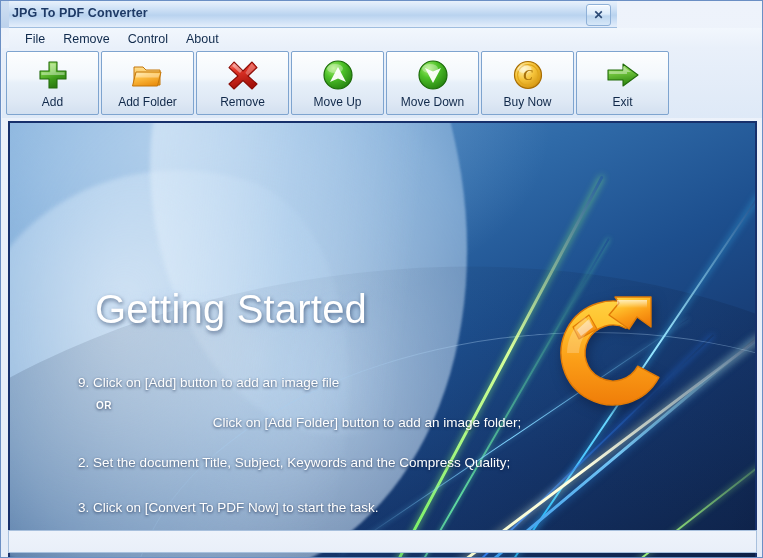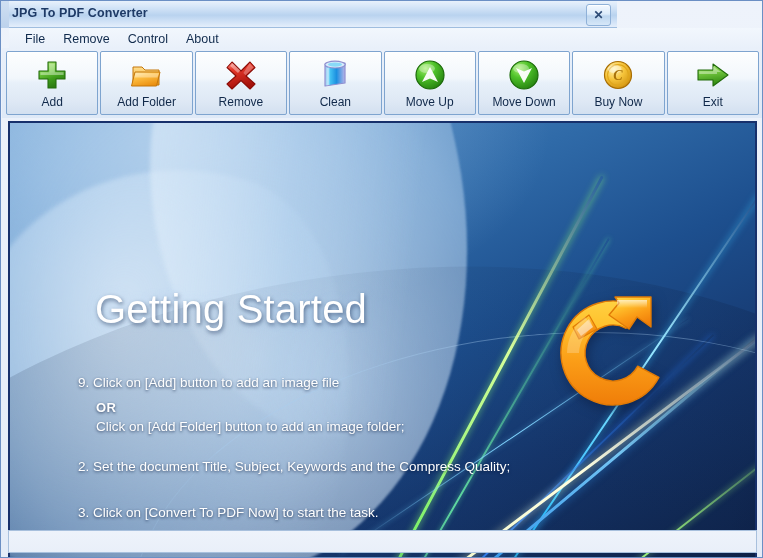--- a/index.html
+++ b/index.html
@@ -218,24 +218,24 @@
     z-index: 5;
     color: #ffffff;
     font-size: 13.5px;
     line-height: 1.45;
     text-shadow: 0 1px 3px rgba(8,24,58,.75);
   }
   .step { margin-bottom: 6px; white-space: nowrap; }
   .step-or {
     margin-left: 18px;
     font-weight: bold;
-    font-size: 13px;
+    font-size: 10px;
     letter-spacing: .4px;
   }
-  .step-sub { margin-left: 18px; }
+  .step-sub { margin-left: 18px; text-align: center; }
   .step-gap { height: 20px; }
 
   
   #refresh-arrow {
     position: absolute;
     left: 533px; top: 160px;
     width: 140px; height: 140px;
     z-index: 6;
     filter: drop-shadow(2px 4px 6px rgba(10,26,60,.55));
   }
@@ -329,39 +329,20 @@
           <g stroke="#8a0d07" stroke-width="1.1" stroke-linejoin="round" fill="url(#rx)">
             <path d="M8,3 L17,12 L26,3 L31,8.5 L22,17 L31,25 L26,30 L17,21.5 L8,30 L3,25 L12,17 L3,8.5 Z"></path>
           </g>
           <path d="M8.6,4.3 L16.2,11.6 L14,14 L6.2,7 Z" fill="rgba(255,255,255,.40)"></path>
           <path d="M25.6,4.3 L29.6,8.6 L21.6,16.3 L19.4,13.9 Z" fill="rgba(255,255,255,.28)"></path>
         </svg>
       </div>
       <div class="tb-label">Remove</div>
     </div>
 
-    <div class="tb-btn">
-      <div class="tb-icon">
-        <svg width="30" height="32" viewBox="0 0 30 32">
-          <defs>
-            <linearGradient id="bkt" x1="0" y1="0" x2="1" y2="0">
-              <stop offset="0%" stop-color="#bcd0f2"></stop>
-              <stop offset="22%" stop-color="#49c8f5"></stop>
-              <stop offset="58%" stop-color="#1b8fe0"></stop>
-              <stop offset="100%" stop-color="#b9b4e8"></stop>
-            </linearGradient>
-          </defs>
-          <path d="M5,7 L25,4 L25,24 L5,27 Z" fill="url(#bkt)" stroke="#8e8fd0" stroke-width="1.2" stroke-linejoin="round"></path>
-          <ellipse cx="15" cy="5.6" rx="10.2" ry="3.4" fill="#d8ecfb" stroke="#8e8fd0" stroke-width="1.2"></ellipse>
-          <ellipse cx="15" cy="5.6" rx="7" ry="2.1" fill="#6fd4f7" opacity=".75"></ellipse>
-          <path d="M6.6,9 L9.4,8.6 L9.4,26 L6.6,26.4 Z" fill="rgba(255,255,255,.45)"></path>
-        </svg>
-      </div>
-      <div class="tb-label">Clean</div>
-    </div>
 
     <div class="tb-btn">
       <div class="tb-icon">
         <svg width="32" height="32" viewBox="0 0 32 32">
           <defs>
             <radialGradient id="gcu" cx="0.34" cy="0.26" r="0.85">
               <stop offset="0%" stop-color="#a8ef72"></stop>
               <stop offset="40%" stop-color="#4fc32a"></stop>
               <stop offset="100%" stop-color="#207a0c"></stop>
             </radialGradient>

